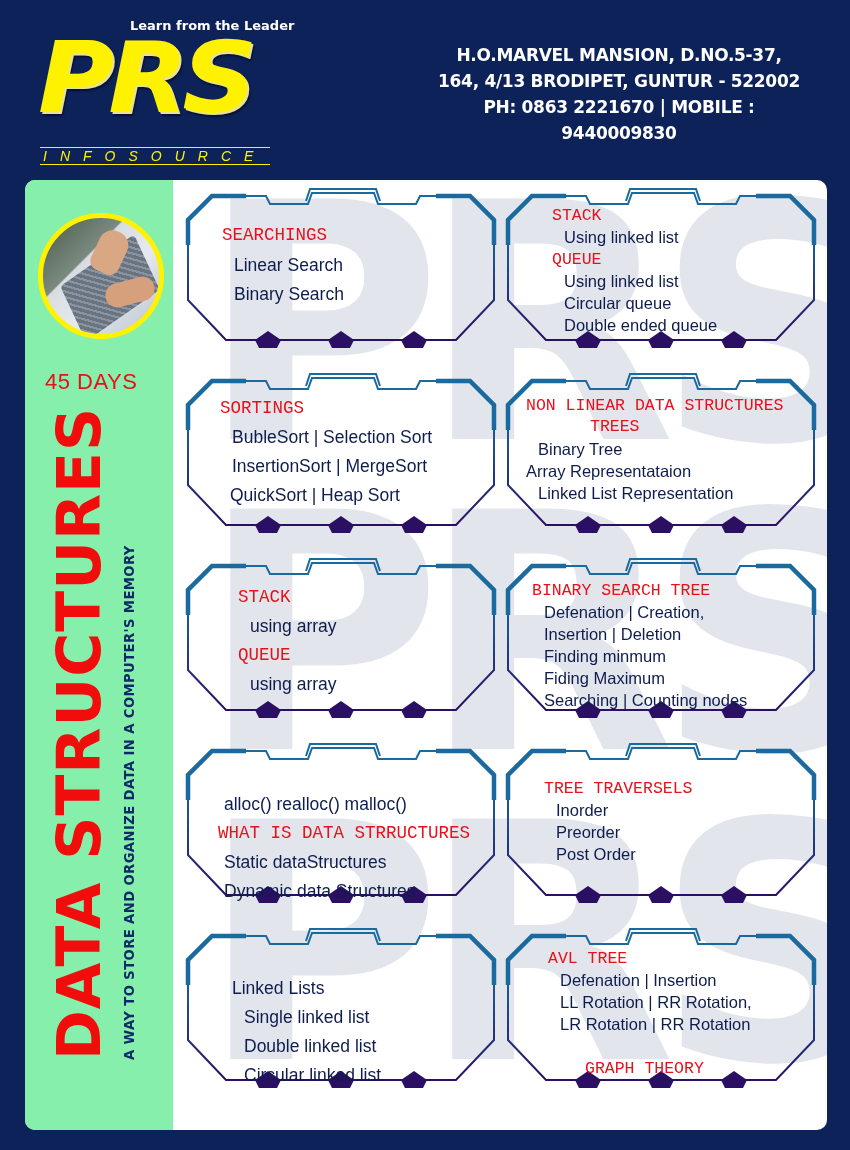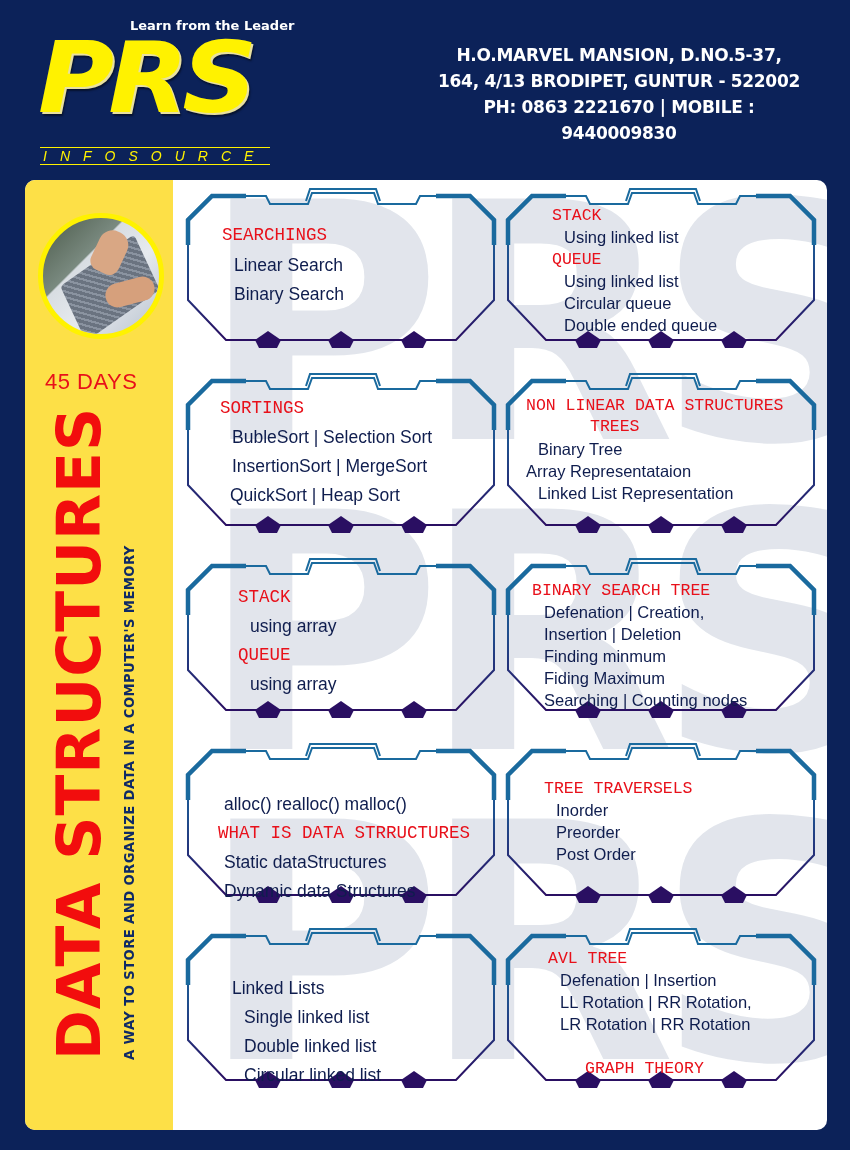--- a/index.html
+++ b/index.html
@@ -38,21 +38,21 @@
   }
   .contact .web { color: #fff200; }
 
   
   .panel {
     position: absolute; left: 25px; top: 180px; width: 802px; height: 950px;
     background: #ffffff; border-radius: 10px; overflow: hidden;
   }
   .sidebar {
     position: absolute; left: 0; top: 0; width: 148px; height: 950px;
-    background: #fde047;
+    background: #86efac;
   }
   .photo {
     position: absolute; left: 13px; top: 33px; width: 126px; height: 126px;
     border-radius: 50%; border: 5px solid #fff200; overflow: hidden;
     background: linear-gradient(135deg, #4b5a4a 0%, #7a8a80 35%, #d8dde2 36%, #e6eaee 60%, #b9c2cf 100%);
   }
   .photo .laptop {
     position: absolute; left: 22px; top: 40px; width: 90px; height: 60px;
     background: repeating-linear-gradient(45deg, #6a7380 0 3px, #8a93a0 3px 5px);
     transform: rotate(-35deg) skewX(-10deg); border-radius: 4px;

